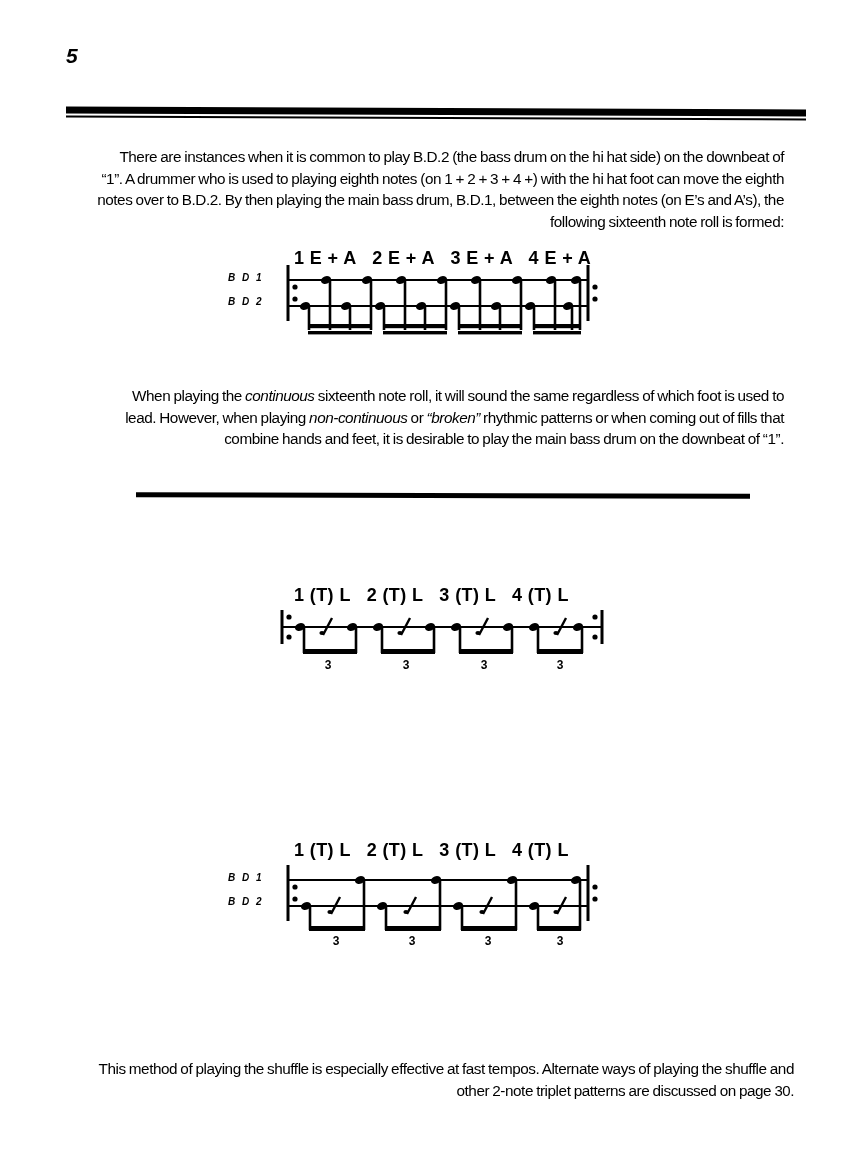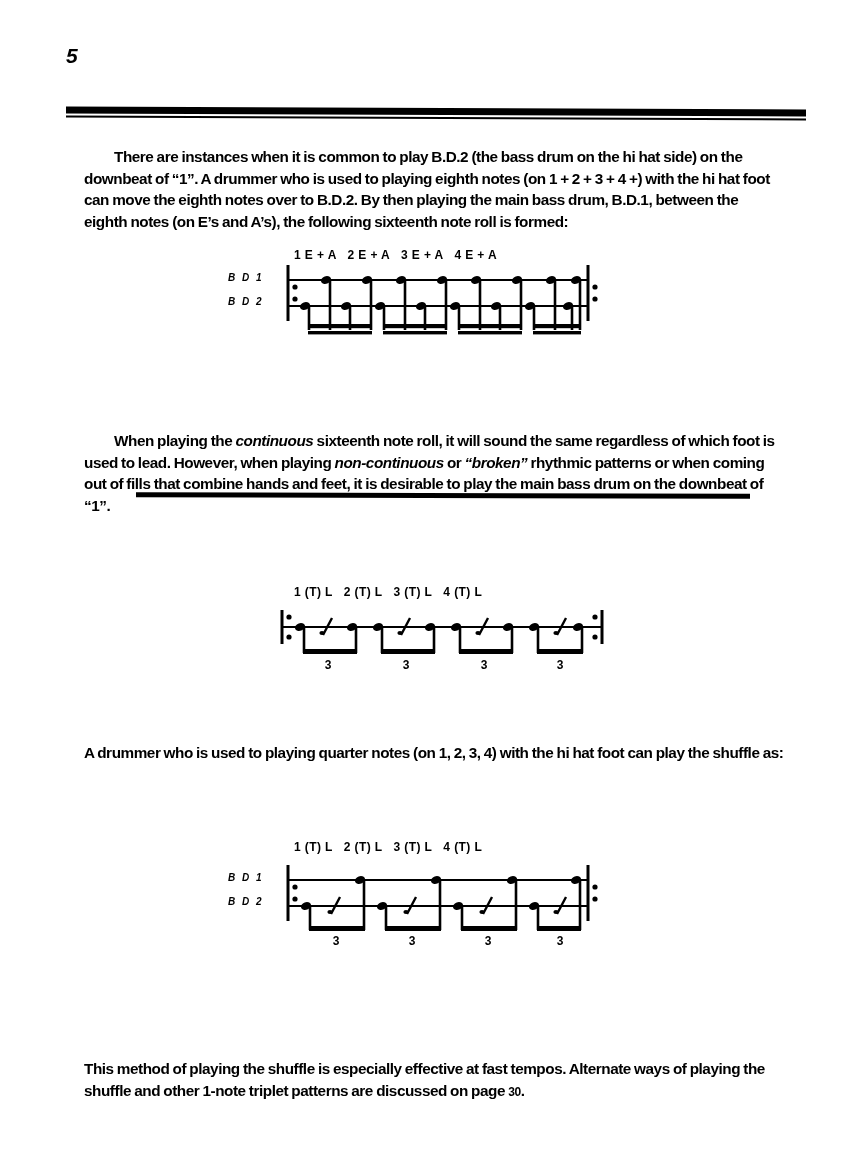--- a/index.html
+++ b/index.html
@@ -62,49 +62,49 @@
     width: 614px;
     height: 5px;
     background: #000;
     transform: skewY(0.15deg);
   }
 
   
   .para {
     position: absolute;
     font-size: 15.3px;
-    font-weight: bold;
+    font-weight: normal;
     line-height: 21.5px;
     letter-spacing: -0.45px;
     word-spacing: -0.6px;
-    text-align: left;
+    text-align: right;
   }
   .para .ital { font-style: italic; }
   .para .indent { display: inline-block; width: 30px; }
 
   #para-1 { left: 84px; top: 146px; width: 700px; }
-  #para-2 { left: 84px; top: 385px; width: 700px; margin-top: 45px; }
+  #para-2 { left: 84px; top: 385px; width: 700px; }
   #para-3 { left: 84px; top: 533px; width: 700px; }
   #para-4 { left: 84px; top: 742px; width: 700px; }
   #para-5 { left: 84px; top: 1058px; width: 710px; }
 
-  .bigpage { font-size: 12px; }
+  .bigpage { font-size: 15px; }
 
   
   .staff-block { position: absolute; }
 
   #staff-1 { left: 228px; top: 248px; width: 380px; height: 95px; }
   #staff-2 { left: 272px; top: 585px; width: 340px; height: 90px; }
   #staff-3 { left: 228px; top: 840px; width: 380px; height: 110px; }
 
   .counts {
     position: absolute;
     top: 0;
     left: 0;
-    font-size: 12px;
+    font-size: 18px;
     font-weight: bold;
     letter-spacing: 0.4px;
     white-space: pre;
   }
 
   .svg-staff { position: absolute; left: 0; }
 
   .bd-label {
     position: absolute;
     font-size: 10px;
@@ -260,21 +260,20 @@
         <ellipse cx="262" cy="42" rx="5.2" ry="3.8" transform="rotate(-20 262 42)" fill="#000"></ellipse>
         <ellipse cx="306" cy="42" rx="5.2" ry="3.8" transform="rotate(-20 306 42)" fill="#000"></ellipse>
         <line x1="285" y1="50" x2="294" y2="33" stroke="#000" stroke-width="2.4"></line>
         <ellipse cx="284" cy="48" rx="2.6" ry="2" fill="#000"></ellipse>
         <rect x="265" y="64" width="46" height="5" fill="#000"></rect>
         <text x="288" y="84" font-family="Liberation Sans, sans-serif" font-size="12" font-weight="bold" text-anchor="middle" fill="#000">3</text>
       </g>
     </svg>
   </div>
 
-  <div class="para" id="para-4"><span>A drummer who is used to playing quarter notes (on 1, 2, 3, 4) with the hi hat foot can play the shuffle as:</span></div>
 
   <div class="staff-block" id="staff-3">
     <div class="counts" style="left:66px; top:0px;">1 (T) L   2 (T) L   3 (T) L   4 (T) L</div>
     <div class="bd-label" style="left:0px; top:32px;">B D 1</div>
     <div class="bd-label" style="left:0px; top:56px;">B D 2</div>
 
     <svg class="svg-staff" width="380" height="110" viewBox="0 0 380 110">
 
       <line x1="60" y1="40" x2="360" y2="40" stroke="#000" stroke-width="2"></line>
       <line x1="60" y1="66" x2="360" y2="66" stroke="#000" stroke-width="2"></line>
@@ -326,15 +325,15 @@
         <ellipse cx="306" cy="66" rx="5.2" ry="3.8" transform="rotate(-20 306 66)" fill="#000"></ellipse>
         <ellipse cx="348" cy="40" rx="5.2" ry="3.8" transform="rotate(-20 348 40)" fill="#000"></ellipse>
         <line x1="329" y1="74" x2="338" y2="57" stroke="#000" stroke-width="2.4"></line>
         <ellipse cx="328" cy="72" rx="2.6" ry="2" fill="#000"></ellipse>
         <rect x="309" y="86" width="44" height="5" fill="#000"></rect>
         <text x="332" y="105" font-family="Liberation Sans, sans-serif" font-size="12" font-weight="bold" text-anchor="middle" fill="#000">3</text>
       </g>
     </svg>
   </div>
 
-  <div class="para" id="para-5"><span>This method of playing the shuffle is especially effective at fast tempos. Alternate ways of playing the shuffle and other 1-note triplet patterns are discussed on page </span><span class="bigpage">30</span><span>.</span></div>
+  <div class="para" id="para-5"><span>This method of playing the shuffle is especially effective at fast tempos. Alternate ways of playing the shuffle and other 2-note triplet patterns are discussed on page </span><span class="bigpage">30</span><span>.</span></div>
 
 </div>
 
 </body></html>

